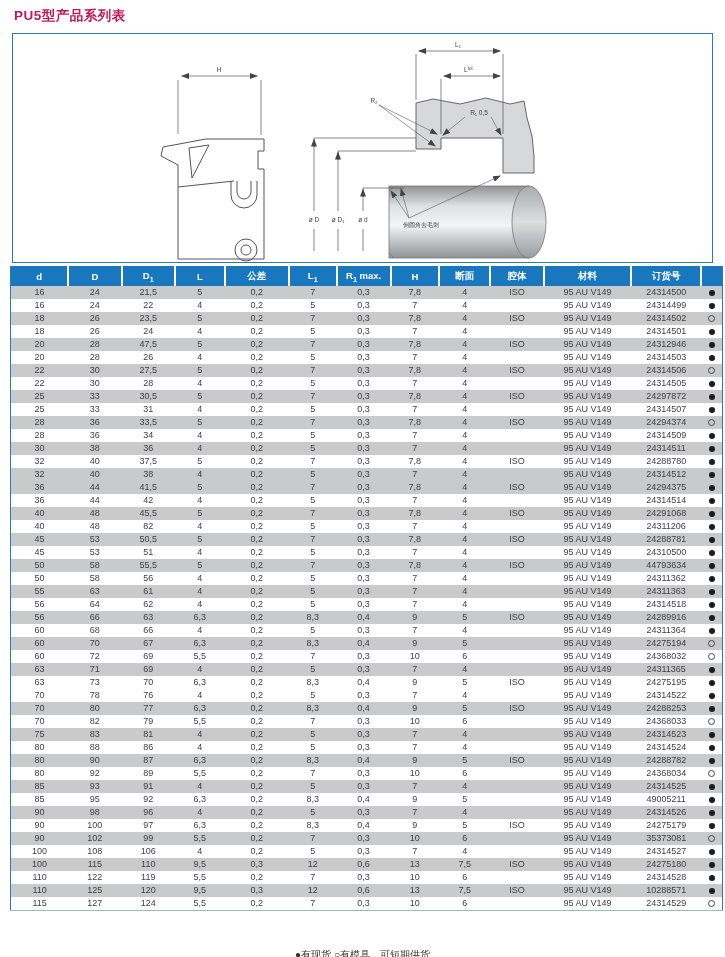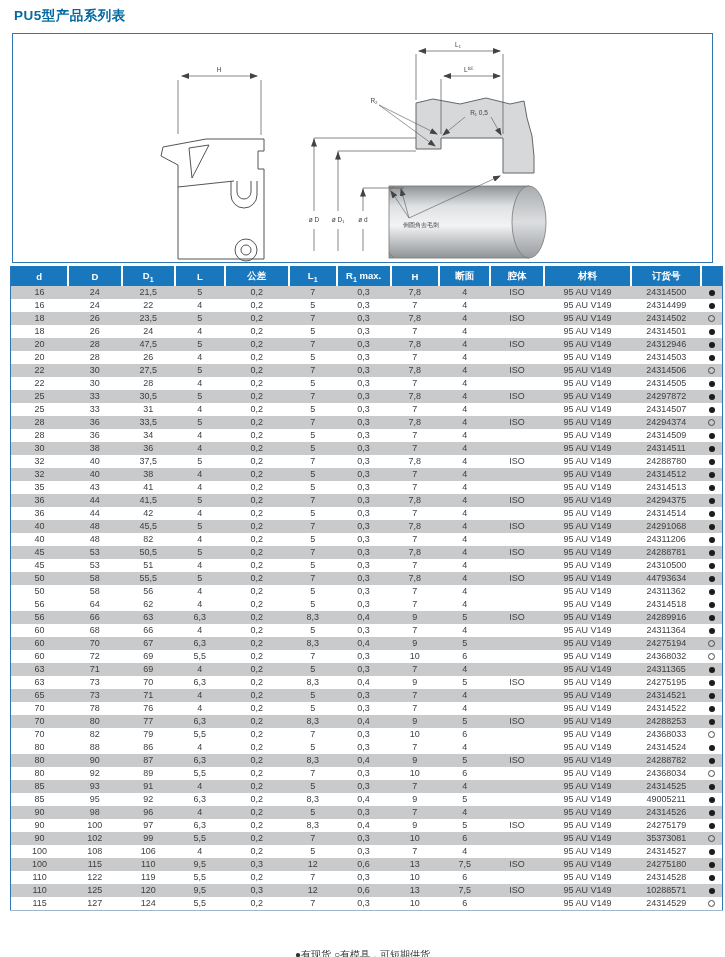--- a/index.html
+++ b/index.html
@@ -2,21 +2,21 @@
 <html><head>
 <meta charset="utf-8">
 <style>
   html,body{margin:0;padding:0;}
   body{
     width:725px;height:957px;overflow:hidden;background:#fff;position:relative;
     font-family:"Liberation Sans",sans-serif;
   }
   .page-title{
     position:absolute;left:14px;top:7px;margin:0;
-    font-size:13.5px;font-weight:bold;color:#0369a1;letter-spacing:.5px;
+    font-size:13.5px;font-weight:bold;color:#be185d;letter-spacing:.5px;
   }
   .draw-box{
     position:absolute;left:12px;top:33px;width:699px;height:228px;
     border:1px solid #2e77b5;background:#fff;
   }
   .draw-box svg{display:block;}
   table.products{
     position:absolute;left:10px;top:266px;width:713px;
     border-collapse:collapse;table-layout:fixed;
     border-left:1px solid #2e77b5;border-right:1px solid #2e77b5;
@@ -393,35 +393,20 @@
         <td>0,2</td>
         <td>5</td>
         <td>0,3</td>
         <td>7</td>
         <td>4</td>
         <td></td>
         <td>95 AU V149</td>
         <td>24314512</td>
         <td><span class="dot-filled"></span></td>
       </tr>
-      <tr class="even">
-        <td>35</td>
-        <td>43</td>
-        <td>41</td>
-        <td>4</td>
-        <td>0,2</td>
-        <td>5</td>
-        <td>0,3</td>
-        <td>7</td>
-        <td>4</td>
-        <td></td>
-        <td>95 AU V149</td>
-        <td>24314513</td>
-        <td><span class="dot-filled"></span></td>
-      </tr>
       <tr class="odd">
         <td>36</td>
         <td>44</td>
         <td>41,5</td>
         <td>5</td>
         <td>0,2</td>
         <td>7</td>
         <td>0,3</td>
         <td>7,8</td>
         <td>4</td>
@@ -526,20 +511,35 @@
         <td>56</td>
         <td>4</td>
         <td>0,2</td>
         <td>5</td>
         <td>0,3</td>
         <td>7</td>
         <td>4</td>
         <td></td>
         <td>95 AU V149</td>
         <td>24311362</td>
+        <td><span class="dot-filled"></span></td>
+      </tr>
+      <tr class="odd">
+        <td>55</td>
+        <td>63</td>
+        <td>61</td>
+        <td>4</td>
+        <td>0,2</td>
+        <td>5</td>
+        <td>0,3</td>
+        <td>7</td>
+        <td>4</td>
+        <td></td>
+        <td>95 AU V149</td>
+        <td>24311363</td>
         <td><span class="dot-filled"></span></td>
       </tr>
       <tr class="even">
         <td>56</td>
         <td>64</td>
         <td>62</td>
         <td>4</td>
         <td>0,2</td>
         <td>5</td>
         <td>0,3</td>
@@ -633,35 +633,20 @@
         <td>0,2</td>
         <td>8,3</td>
         <td>0,4</td>
         <td>9</td>
         <td>5</td>
         <td>ISO</td>
         <td>95 AU V149</td>
         <td>24275195</td>
         <td><span class="dot-filled"></span></td>
       </tr>
-      <tr class="odd">
-        <td>65</td>
-        <td>73</td>
-        <td>71</td>
-        <td>4</td>
-        <td>0,2</td>
-        <td>5</td>
-        <td>0,3</td>
-        <td>7</td>
-        <td>4</td>
-        <td></td>
-        <td>95 AU V149</td>
-        <td>24314521</td>
-        <td><span class="dot-filled"></span></td>
-      </tr>
       <tr class="even">
         <td>70</td>
         <td>78</td>
         <td>76</td>
         <td>4</td>
         <td>0,2</td>
         <td>5</td>
         <td>0,3</td>
         <td>7</td>
         <td>4</td>
@@ -693,20 +678,35 @@
         <td>0,2</td>
         <td>7</td>
         <td>0,3</td>
         <td>10</td>
         <td>6</td>
         <td></td>
         <td>95 AU V149</td>
         <td>24368033</td>
         <td><span class="dot-open"></span></td>
       </tr>
+      <tr class="odd">
+        <td>75</td>
+        <td>83</td>
+        <td>81</td>
+        <td>4</td>
+        <td>0,2</td>
+        <td>5</td>
+        <td>0,3</td>
+        <td>7</td>
+        <td>4</td>
+        <td></td>
+        <td>95 AU V149</td>
+        <td>24314523</td>
+        <td><span class="dot-filled"></span></td>
+      </tr>
       <tr class="even">
         <td>80</td>
         <td>88</td>
         <td>86</td>
         <td>4</td>
         <td>0,2</td>
         <td>5</td>
         <td>0,3</td>
         <td>7</td>
         <td>4</td>

